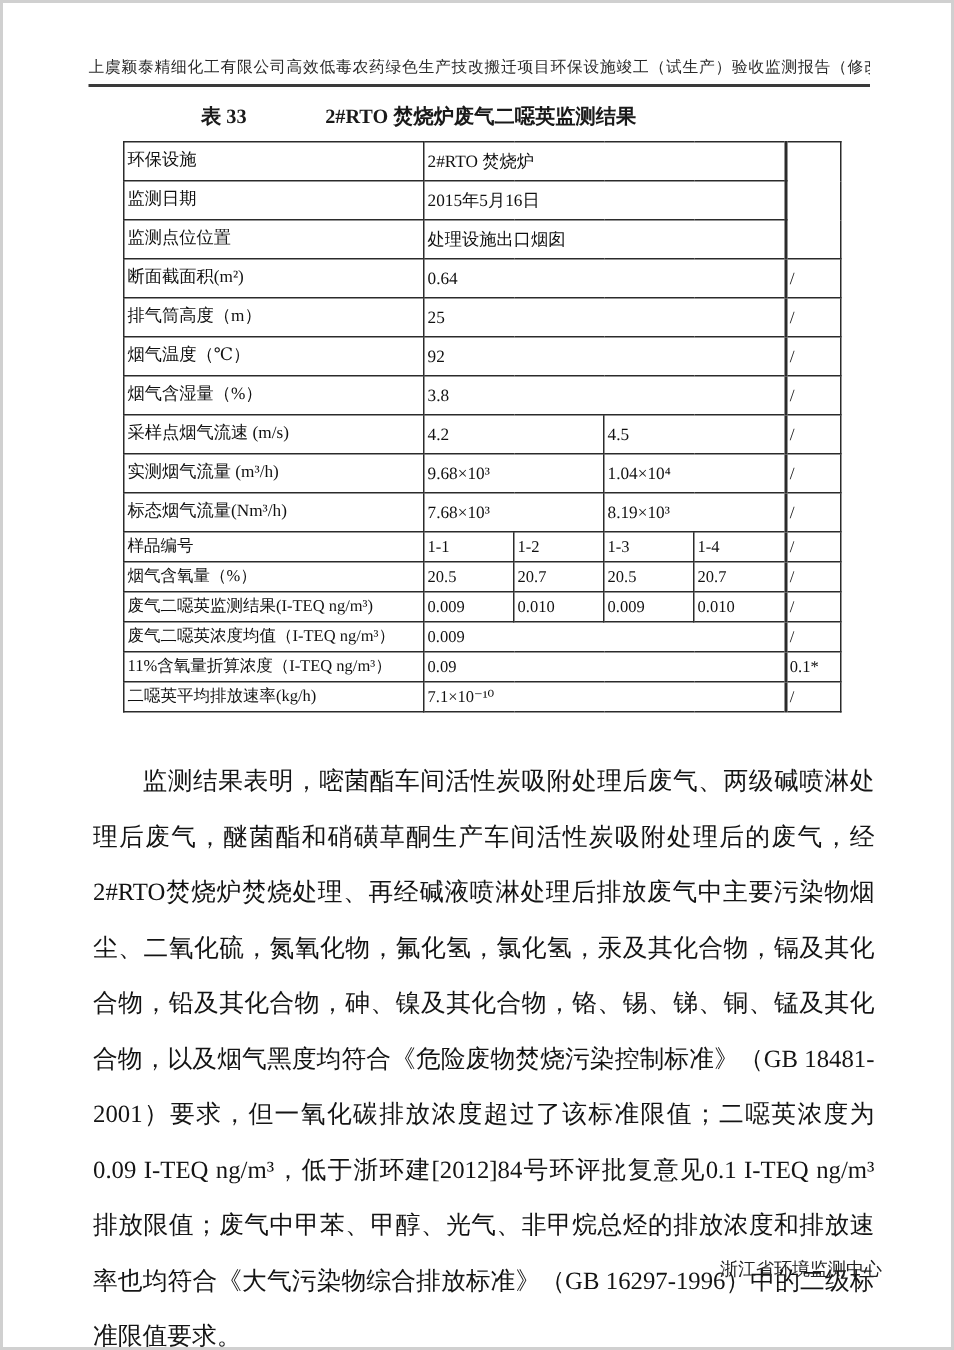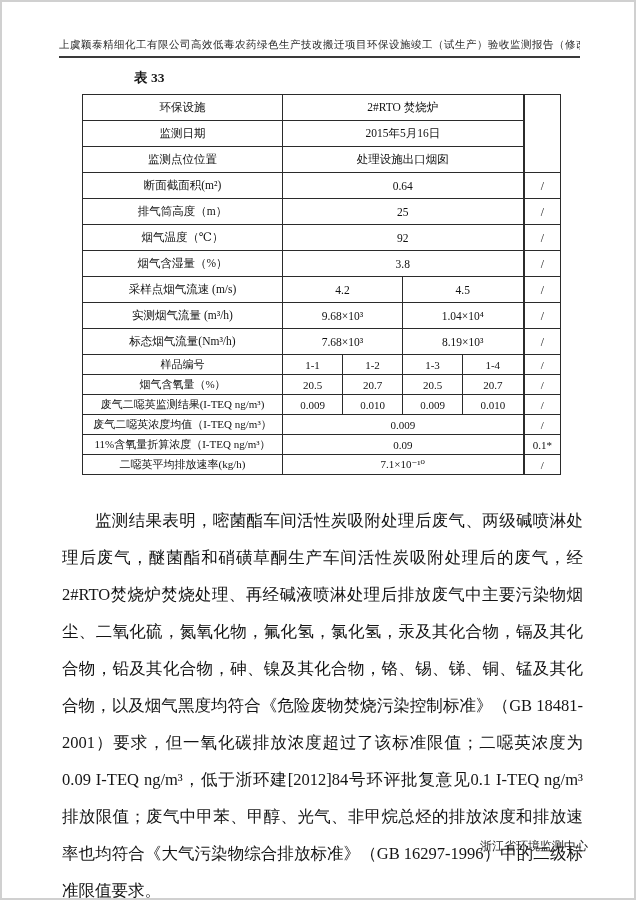--- a/index.html
+++ b/index.html
@@ -34,21 +34,21 @@
     text-align:center; font-weight:bold; font-size:13.5px;
   }
   table.monitor {
     position:absolute; top:92px; left:80px;
     border-collapse:collapse; table-layout:fixed;
     width:478px;
     font-size:11.5px; color:#111;
   }
   table.monitor td {
     border:1px solid #2b2b2b;
-    text-align:center; vertical-align:middle;
+    vertical-align:middle;
     padding:1px 2px;
     overflow:hidden; white-space:nowrap;
   }
   table.monitor td.lbl { white-space:normal; line-height:1.15; }
   table.monitor tr.tall td { height:26px; }
   table.monitor tr.short td { height:20px; font-size:11px; }
   table.monitor td.std { border-left:2px solid #2b2b2b; white-space:normal; }
   table.monitor td.stdhead { font-weight:bold; font-size:11.5px; line-height:1.6;padding-left:36px; }
   .footnote {
     position:absolute; top:485px; left:88px;
@@ -70,20 +70,21 @@
   }
 </style>
 </head>
 <body>
 
 <div class="page">
 
   <div class="running-head">上虞颖泰精细化工有限公司高效低毒农药绿色生产技改搬迁项目环保设施竣工（试生产）验收监测报告（修改稿）</div>
 
   <div class="caption-row">
+    <span class="caption-title">2#RTO 焚烧炉废气二噁英监测结果</span>
     <span class="caption-label">表 33</span>
   </div>
 
   <table class="monitor">
     <colgroup>
       <col style="width:200px">
       <col style="width:60px">
         <col style="width:60px">
         <col style="width:60px">
         <col style="width:61px">

